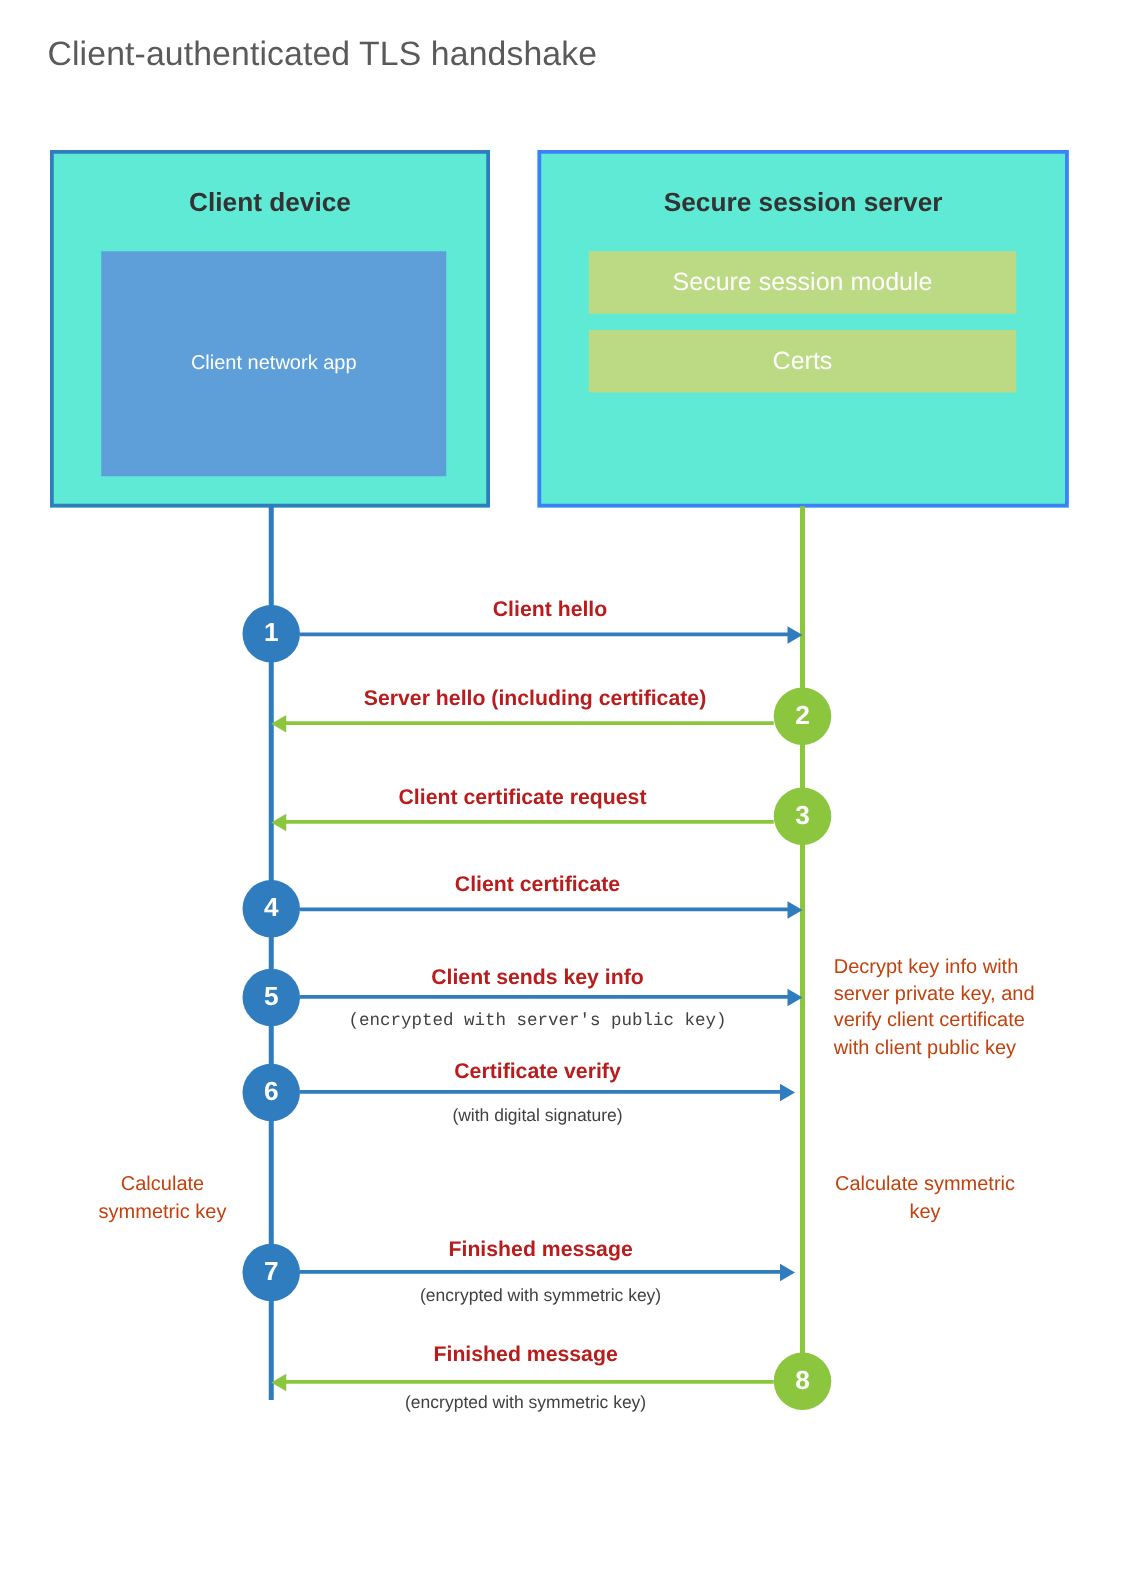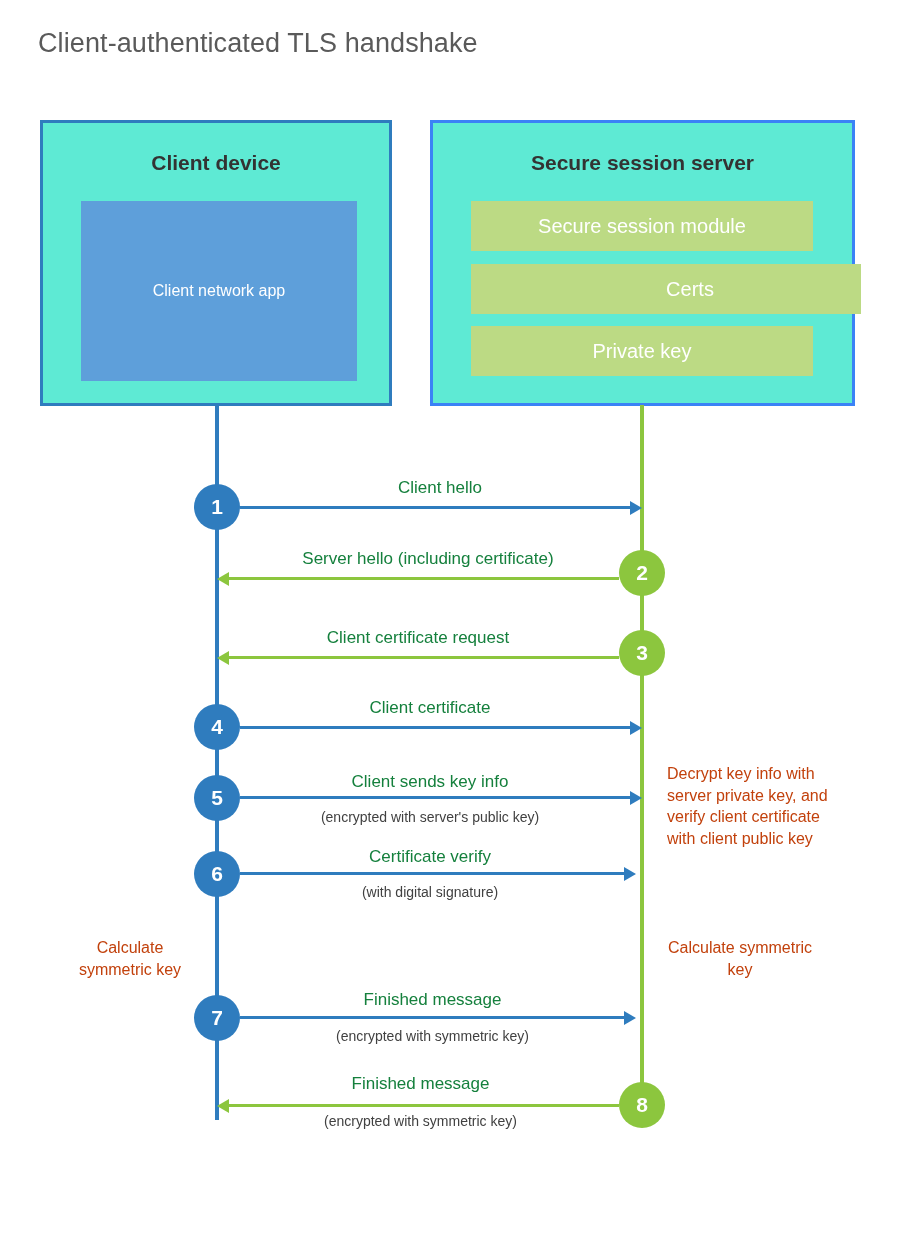--- a/index.html
+++ b/index.html
@@ -83,21 +83,21 @@
     background: #bcda84;
     color: #ffffff;
     font-size: 20px;
     font-weight: 300;
     display: flex;
     align-items: center;
     justify-content: center;
     text-align: center;
   }
   #server-block-0 { top: 78px; }
-  #server-block-1 { top: 141px; padding-left: 48px; }
+  #server-block-1 { top: 141px; }
   #server-block-2 { top: 203px; }
 
   
   .lifeline {
     position: absolute;
     width: 4px;
   }
   #client-lifeline {
     left: 215px;
     top: 405px;
@@ -152,23 +152,23 @@
     left: -11px;
     border-right: 12px solid currentColor;
   }
   .arrow-blue .arrow-head { color: #2f7cbe; }
   .arrow-green .arrow-head { color: #8cc63e; }
 
   
   .msg-label {
     position: absolute;
     text-align: center;
-    color: #15803d;
+    color: #b91c1c;
     font-size: 17px;
-    font-weight: 400;
+    font-weight: 700;
     white-space: nowrap;
     z-index: 3;
   }
   .msg-sublabel {
     position: absolute;
     text-align: center;
     color: #414141;
     font-size: 14px;
     font-weight: 300;
     white-space: nowrap;
@@ -209,21 +209,20 @@
 
 <div id="client-box" class="participant-box">
   <div class="participant-title">Client device</div>
   <div id="client-app-block">Client network app</div>
 </div>
 
 <div id="server-box" class="participant-box">
   <div class="participant-title">Secure session server</div>
   <div id="server-block-0" class="server-block">Secure session module</div>
   <div id="server-block-1" class="server-block">Certs</div>
-  <div id="server-block-2" class="server-block">Private key</div>
 </div>
 
 <div id="client-lifeline" class="lifeline"></div>
 <div id="server-lifeline" class="lifeline"></div>
 
 <div class="msg-label" style="left:240px; top:478px; width:400px;">Client hello</div>
 <div class="msg-arrow arrow-blue" style="left:240px; top:506px; width:391px;">
   <span class="arrow-head head-right"></span>
 </div>
 <div class="step-badge badge-client" style="top:484px;">1</div>
@@ -243,21 +242,21 @@
 <div class="msg-label" style="left:240px; top:698px; width:380px;">Client certificate</div>
 <div class="msg-arrow arrow-blue" style="left:240px; top:726px; width:391px;">
   <span class="arrow-head head-right"></span>
 </div>
 <div class="step-badge badge-client" style="top:704px;">4</div>
 
 <div class="msg-label" style="left:240px; top:772px; width:380px;">Client sends key info</div>
 <div class="msg-arrow arrow-blue" style="left:240px; top:796px; width:391px;">
   <span class="arrow-head head-right"></span>
 </div>
-<div class="msg-sublabel" style="left:240px; top:809px; width:380px;">(encrypted with server's public key)</div>
+<div class="msg-sublabel" style="left:240px; top:809px; width:380px;font-family:Liberation Mono, monospace;">(encrypted with server's public key)</div>
 <div class="step-badge badge-client" style="top:775px;">5</div>
 
 <div class="msg-label" style="left:240px; top:847px; width:380px;">Certificate verify</div>
 <div class="msg-arrow arrow-blue" style="left:240px; top:872px; width:385px;">
   <span class="arrow-head head-right"></span>
 </div>
 <div class="msg-sublabel" style="left:240px; top:884px; width:380px;">(with digital signature)</div>
 <div class="step-badge badge-client" style="top:851px;">6</div>
 
 <div class="msg-label" style="left:240px; top:990px; width:385px;">Finished message</div>

